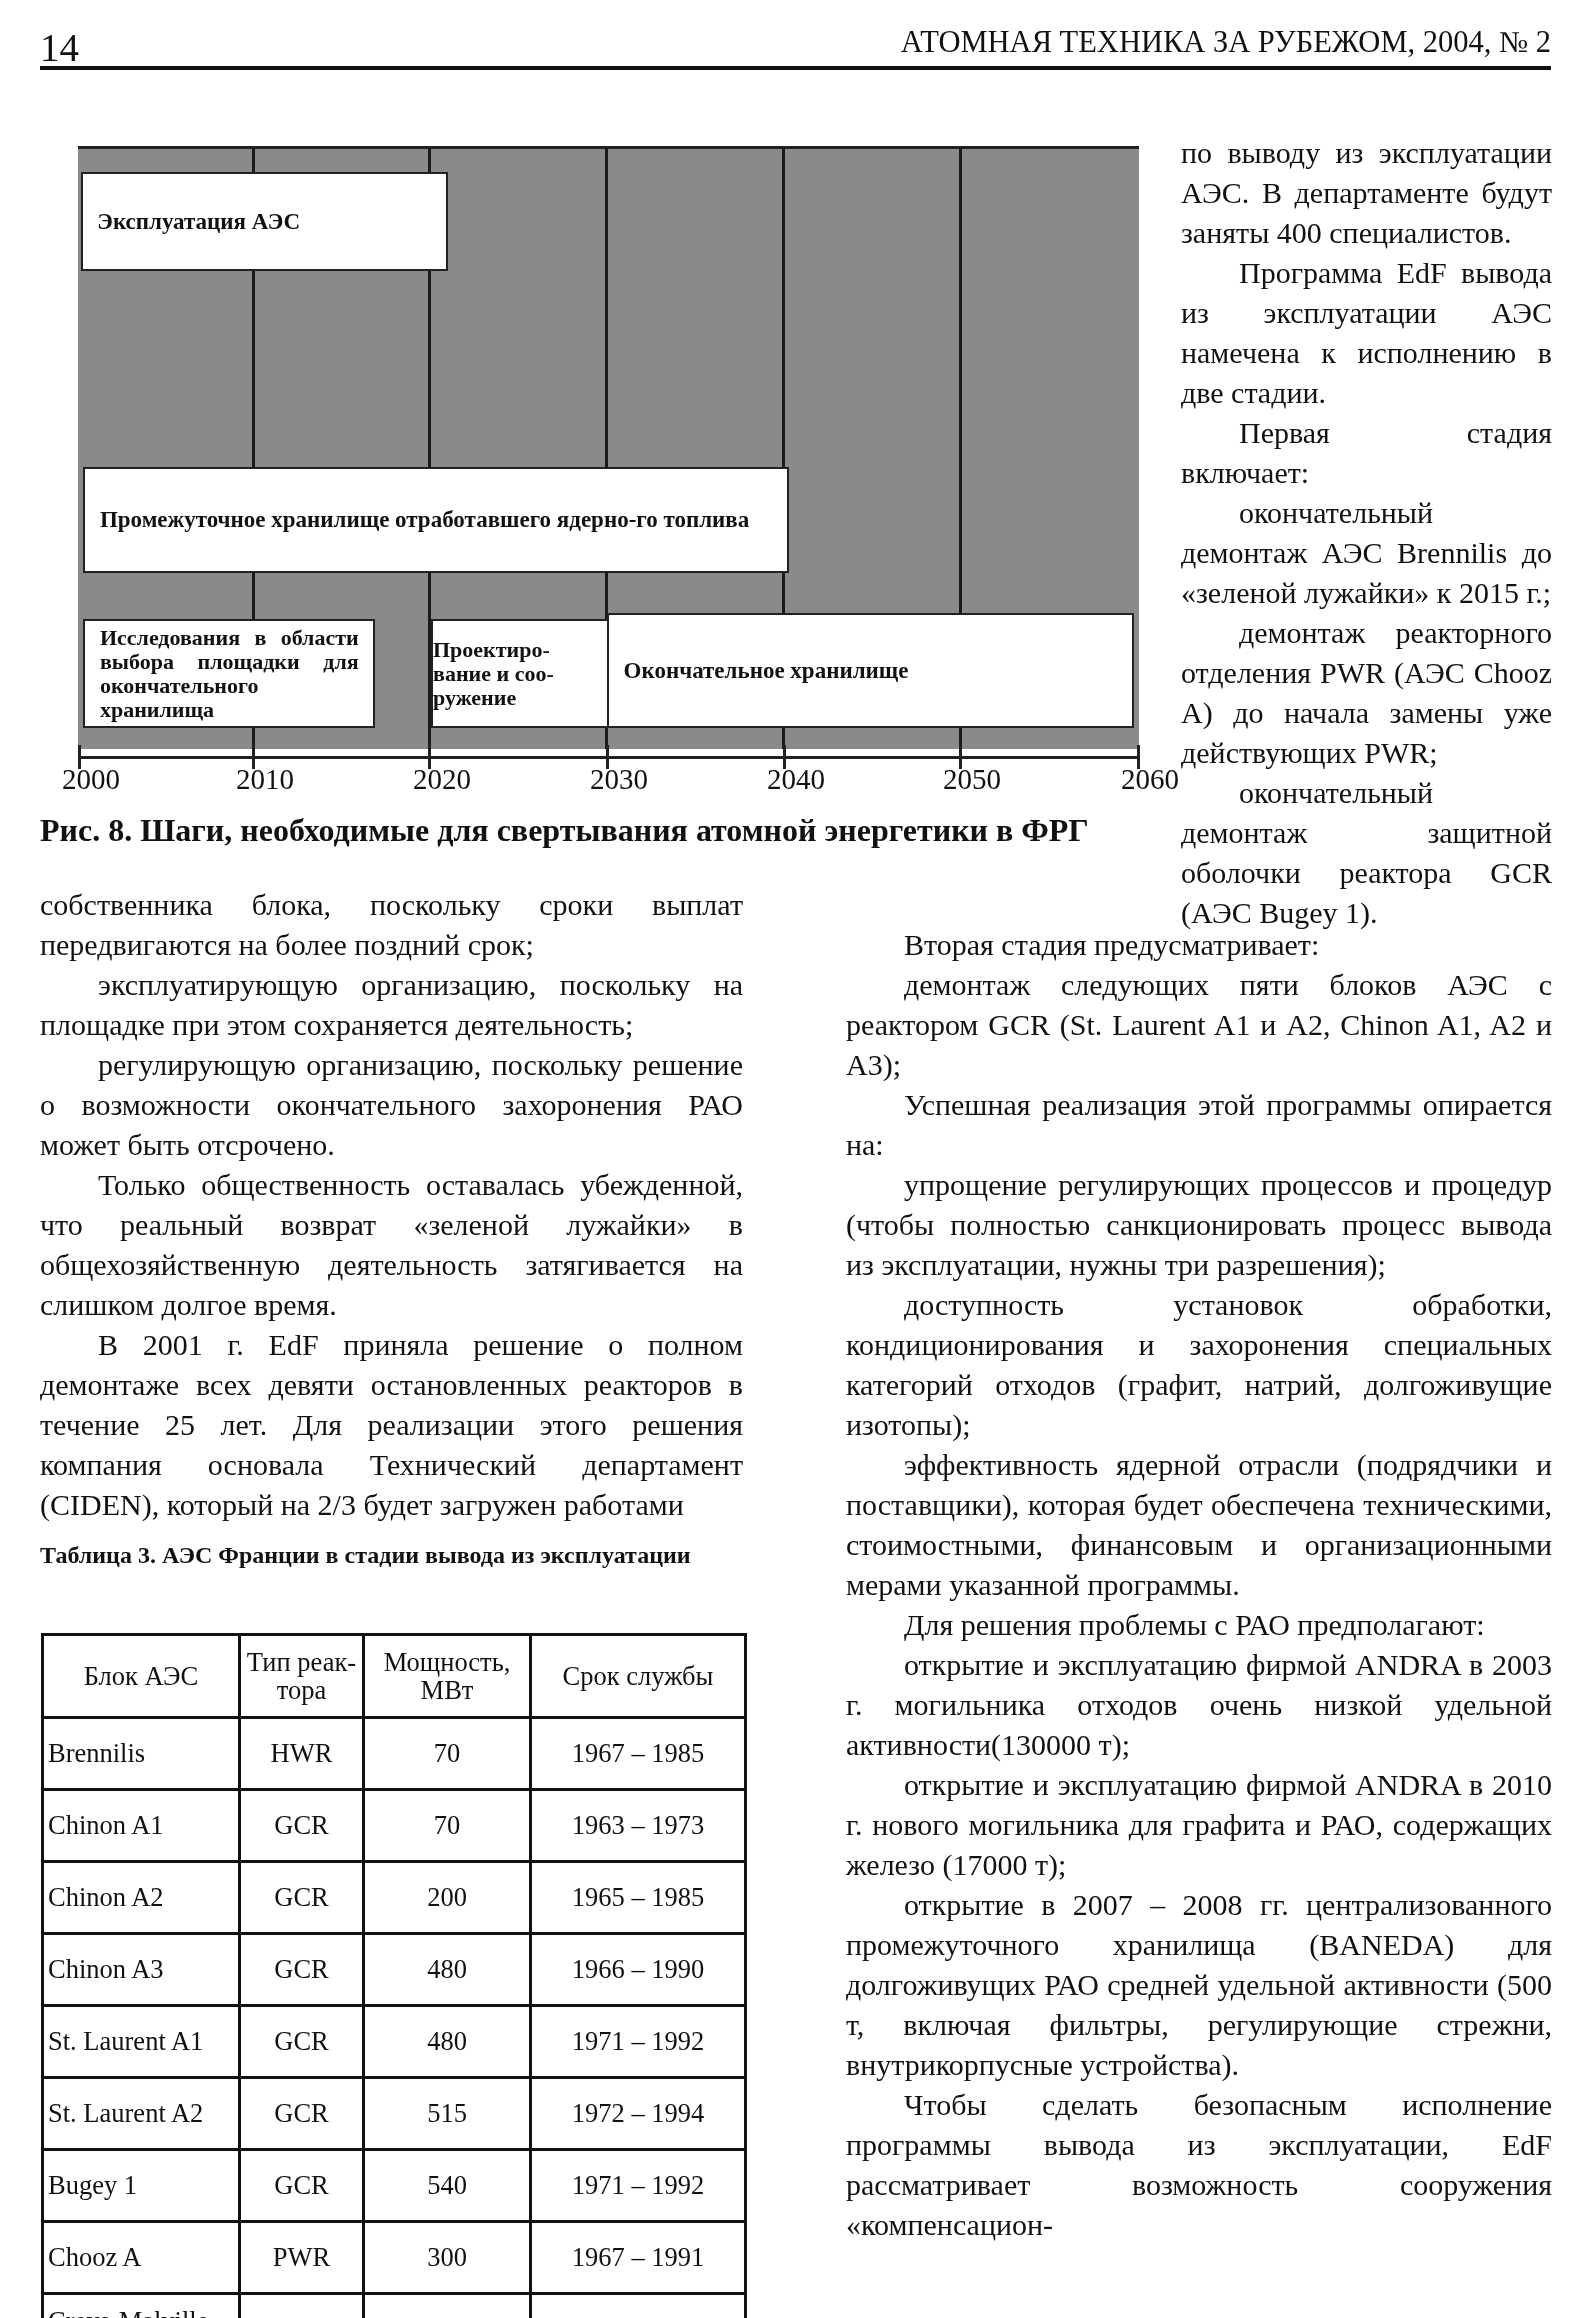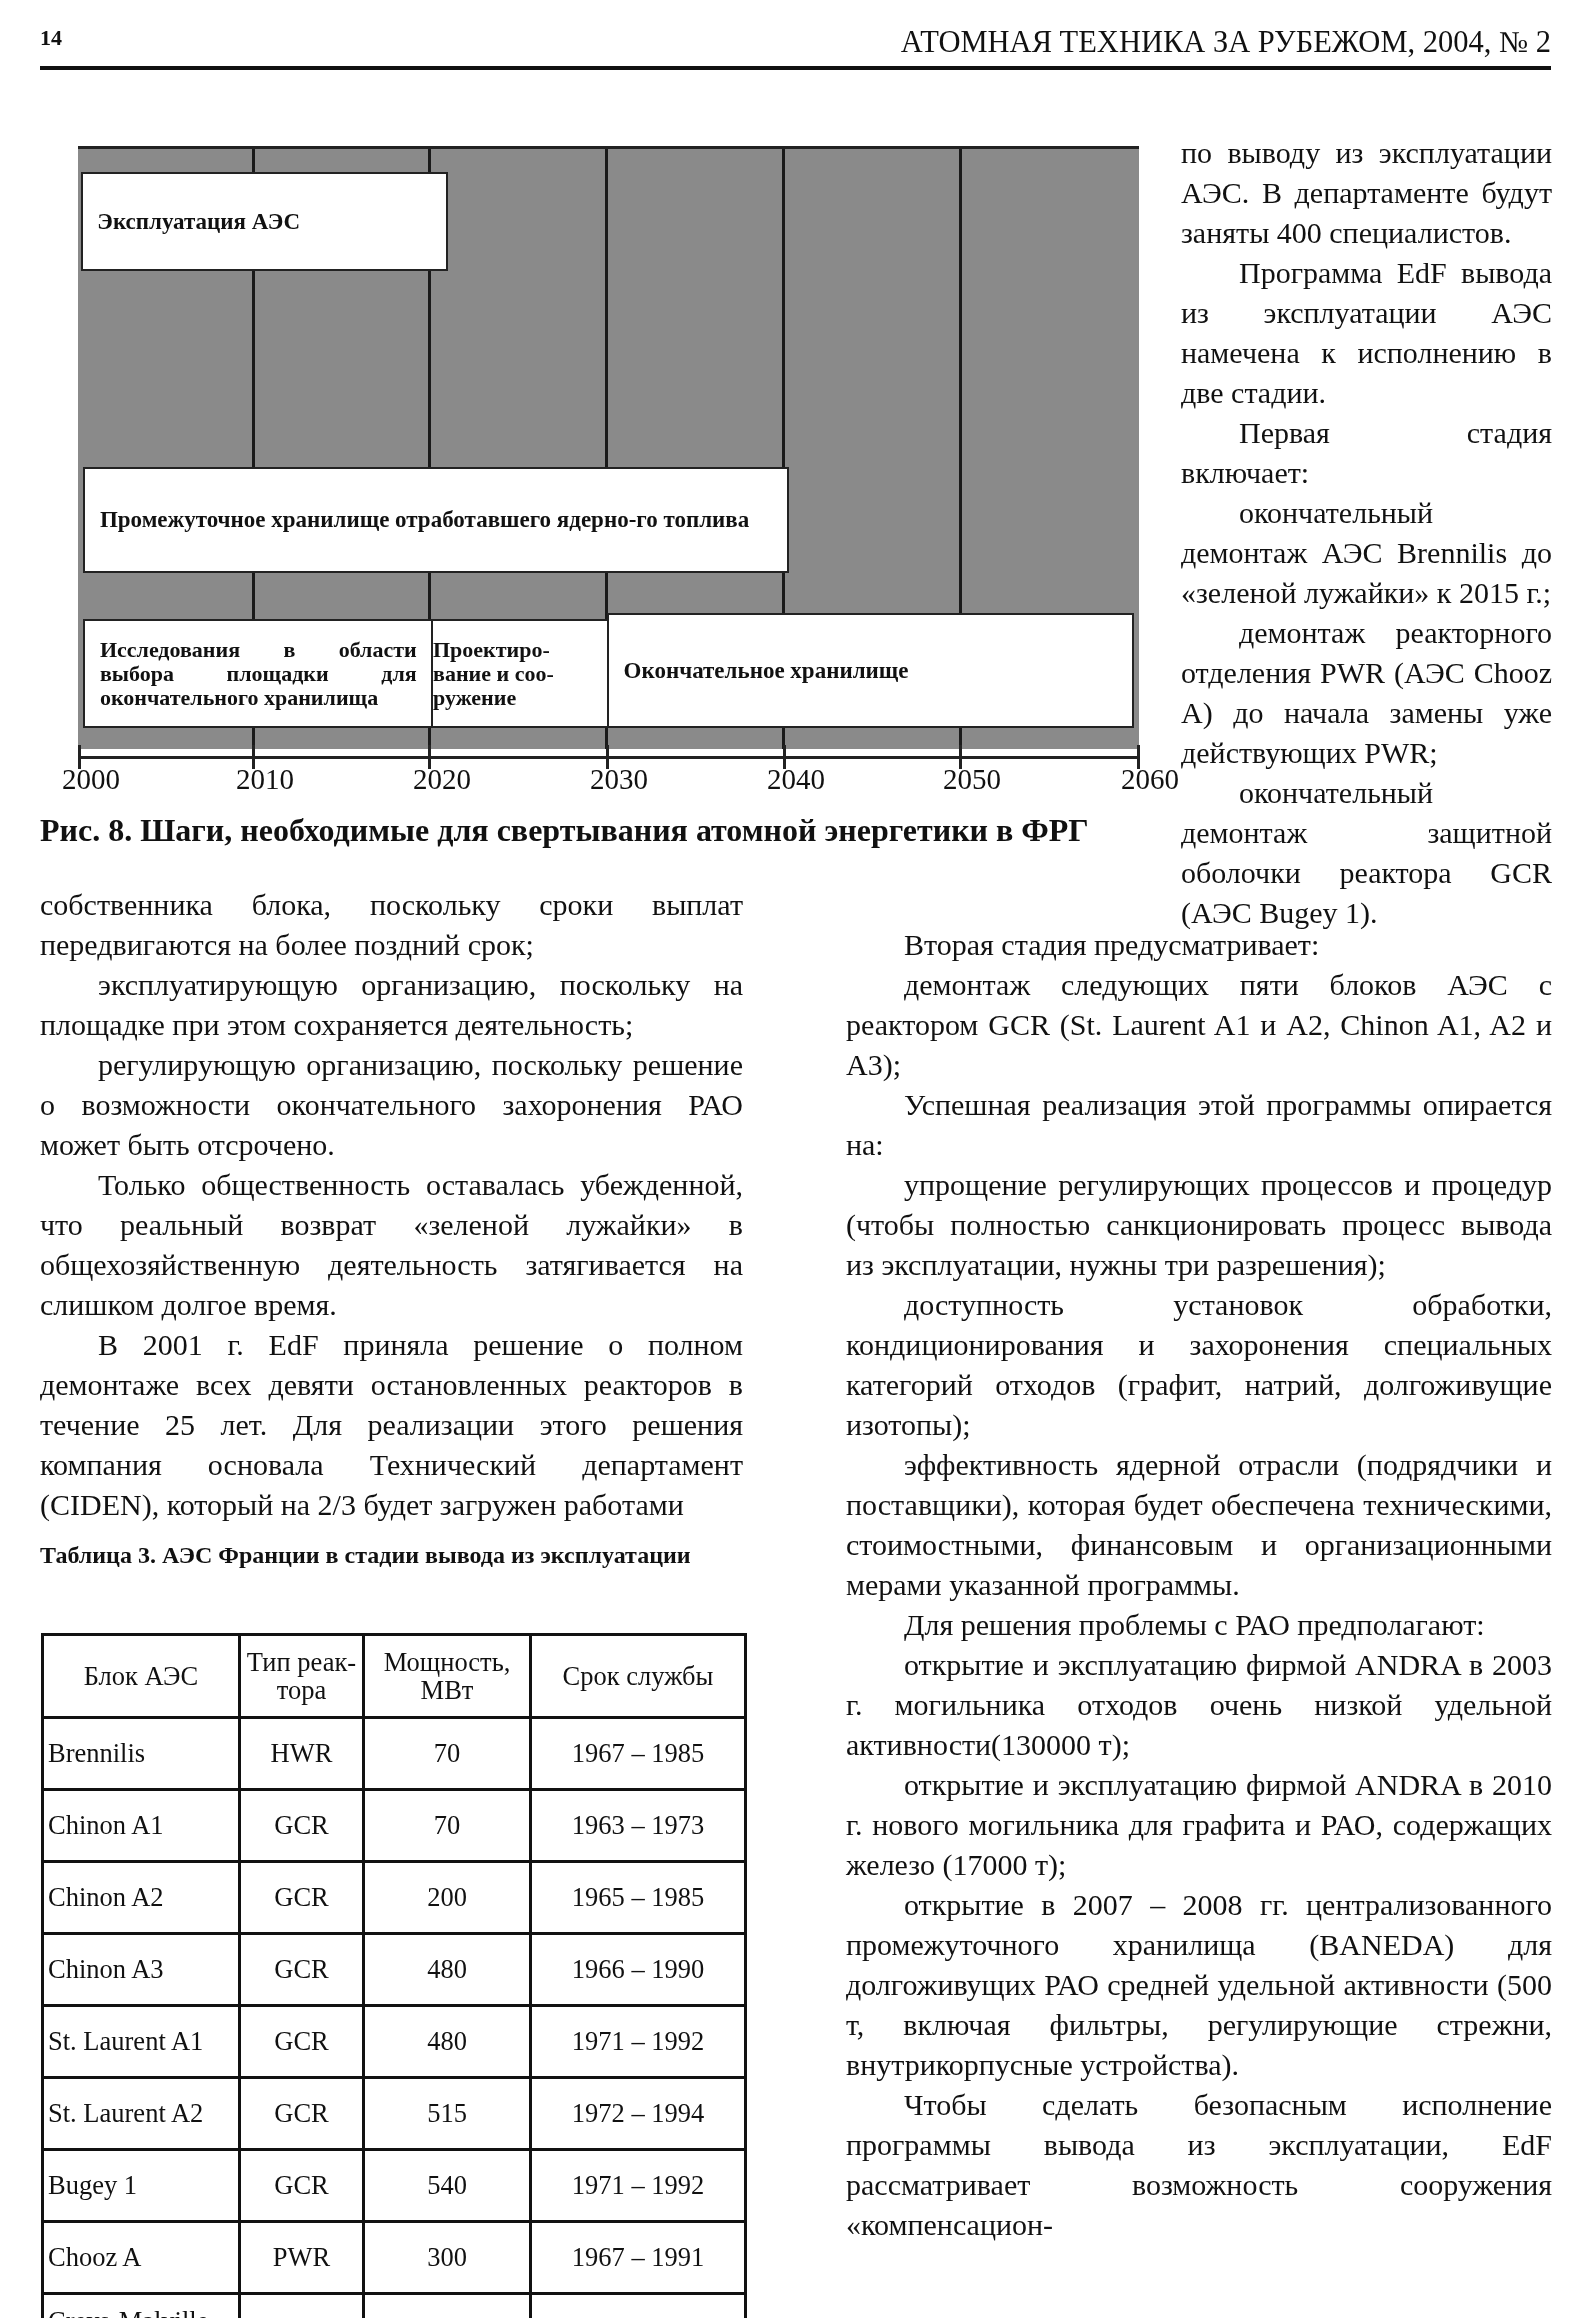--- a/index.html
+++ b/index.html
@@ -1,18 +1,18 @@
 <!DOCTYPE html>
 <html style="font-size:10.6px"><head>
 <meta charset="utf-8">
 <style>
   html,body{margin:0;padding:0;background:#fff;}
   body{width:1592px;height:2319px;position:relative;overflow:hidden;color:#111;font-family:"Liberation Serif",serif;}
   .hdr{position:absolute;left:40px;right:41px;top:13.3px;height:53px;border-bottom:4.6px solid #111;}
-  .hdr .pn{position:absolute;left:0;top:12px;font-size:22px;font-weight:bold;}
+  .hdr .pn{position:absolute;left:0;top:12px;font-size:39px;}
   .hdr .jt{position:absolute;right:0;top:12px;font-size:30.5px;}
   .chart{position:absolute;left:78px;top:146px;width:1061px;height:600px;background:#8a8a8a;border-top:3.3px solid #222;}
   .vline{position:absolute;top:0;bottom:0;width:2.7px;background:#1a1a1a;}
   .bar{position:absolute;background:#fff;border:2px solid #222;box-sizing:border-box;font-weight:bold;font-size:23px;line-height:32px;padding:0 14.6px;display:flex;align-items:center;}
   .axis{position:absolute;left:78px;top:756px;width:1061px;height:2.7px;background:#222;}
   .tick{position:absolute;top:745px;width:2.7px;height:24px;background:#222;}
   .tlabel{position:absolute;top:763px;font-size:29px;width:106px;text-align:center;}
   .cap{position:absolute;left:40px;top:812px;font-size:32px;font-weight:bold;}
   .col{position:absolute;font-size:30px;line-height:40px;text-align:justify;}
   .col p{margin:0;text-indent:58px;}
@@ -34,21 +34,21 @@
 </div>
 
 <div class="chart">
   <div class="vline" style="left:174px"></div>
   <div class="vline" style="left:350px"></div>
   <div class="vline" style="left:527px"></div>
   <div class="vline" style="left:704px"></div>
   <div class="vline" style="left:881px"></div>
   <div class="bar" style="left:2.7px;top:23px;width:367px;height:99px;">Эксплуатация АЭС</div>
   <div class="bar" style="left:5.3px;top:318px;width:706px;height:106px;">Промежуточное хранилище отработавшего ядерно-го топлива</div>
-  <div class="bar" style="left:5.3px;top:470px;width:350px;height:109px;font-size:22px;line-height:24px;text-align:justify;">Исследования в области выбора площадки для окончательного хранилища</div>
+  <div class="bar" style="left:5.3px;top:470px;width:292px;height:109px;font-size:22px;line-height:24px;text-align:justify;">Исследования в области выбора площадки для окончательного хранилища</div>
   <div class="bar" style="left:353px;top:470px;width:178px;height:109px;font-size:22px;line-height:24px;padding:0 0;">Проектиро-вание и соо-ружение</div>
   <div class="bar" style="left:529px;top:464px;width:527px;height:115px;">Окончательное хранилище</div>
 </div>
 <div class="axis"></div>
 <div class="tick" style="left:78px"></div>
 <div class="tick" style="left:252px"></div>
 <div class="tick" style="left:428px"></div>
 <div class="tick" style="left:606px"></div>
 <div class="tick" style="left:783px"></div>
 <div class="tick" style="left:959px"></div>

